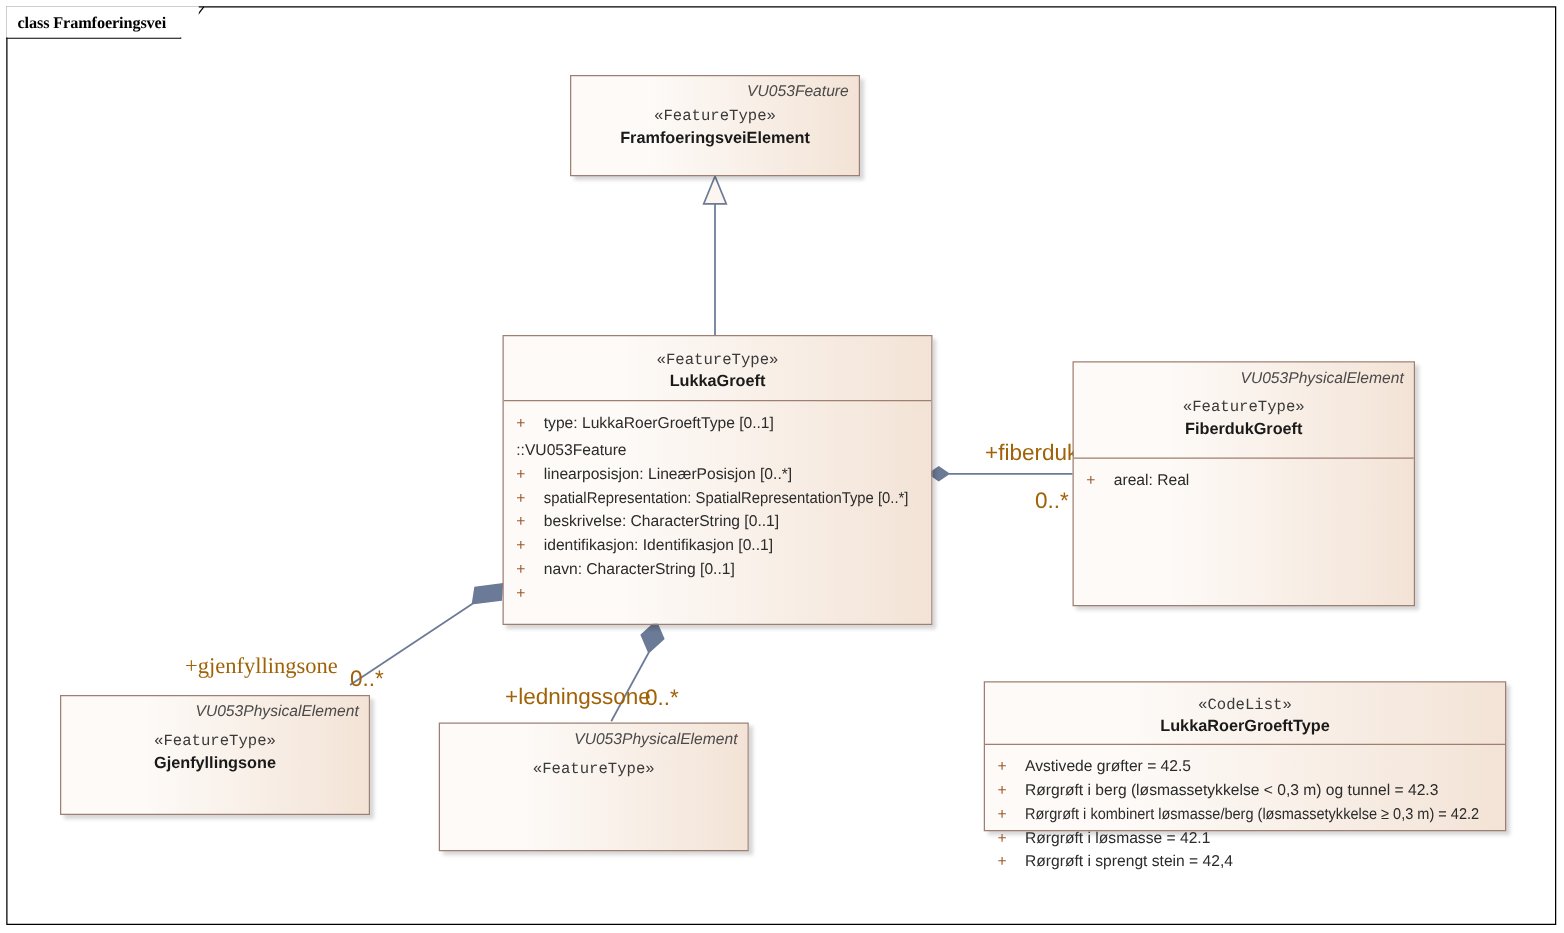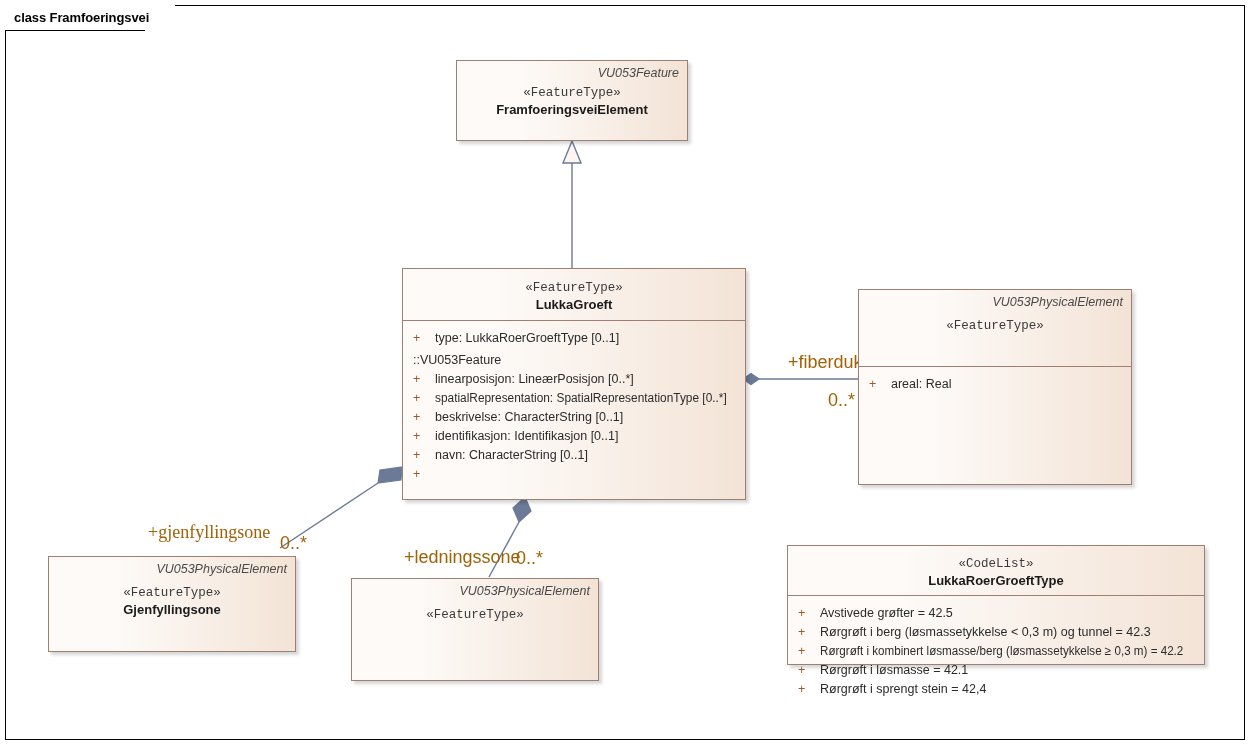--- a/index.html
+++ b/index.html
@@ -41,20 +41,21 @@
     border-right: 0;
     display: flex;
     align-items: center;
     padding-left: 9px;
     padding-right: 26px;
     font-size: 13px;
     font-weight: bold;
     color: #000000;
     letter-spacing: -0.1px;
     white-space: nowrap;
+    font-family: Liberation Serif, serif;
   }
   .frame-tab-underline {
     position: absolute;
     left: 5px;
     top: 30px;
     width: 140px;
     height: 1px;
     background: #000000;
   }
   .frame-tab-slant {
@@ -250,20 +251,21 @@
       <div class="attr-row">
         <span class="attr-vis">+</span>
       </div>
     </div>
   </div>
 
   <div class="uml-class" style="left:858px; top:289px; width:274px; height:196px;">
     <div class="uml-head has-sep" style="height:77px;">
       <div class="ns-label">VU053PhysicalElement</div>
       <div class="stereotype" style="margin-top:8px;">«FeatureType»</div>
+      <div class="cls-name">FiberdukGroeft</div>
     </div>
     <div class="uml-body" style="padding-top:8px;">
       <div class="attr-row">
         <span class="attr-vis">+</span>
         <span class="attr-text">areal: Real</span>
       </div>
     </div>
   </div>
 
   <div class="uml-class" style="left:48px; top:556px; width:248px; height:96px;">

